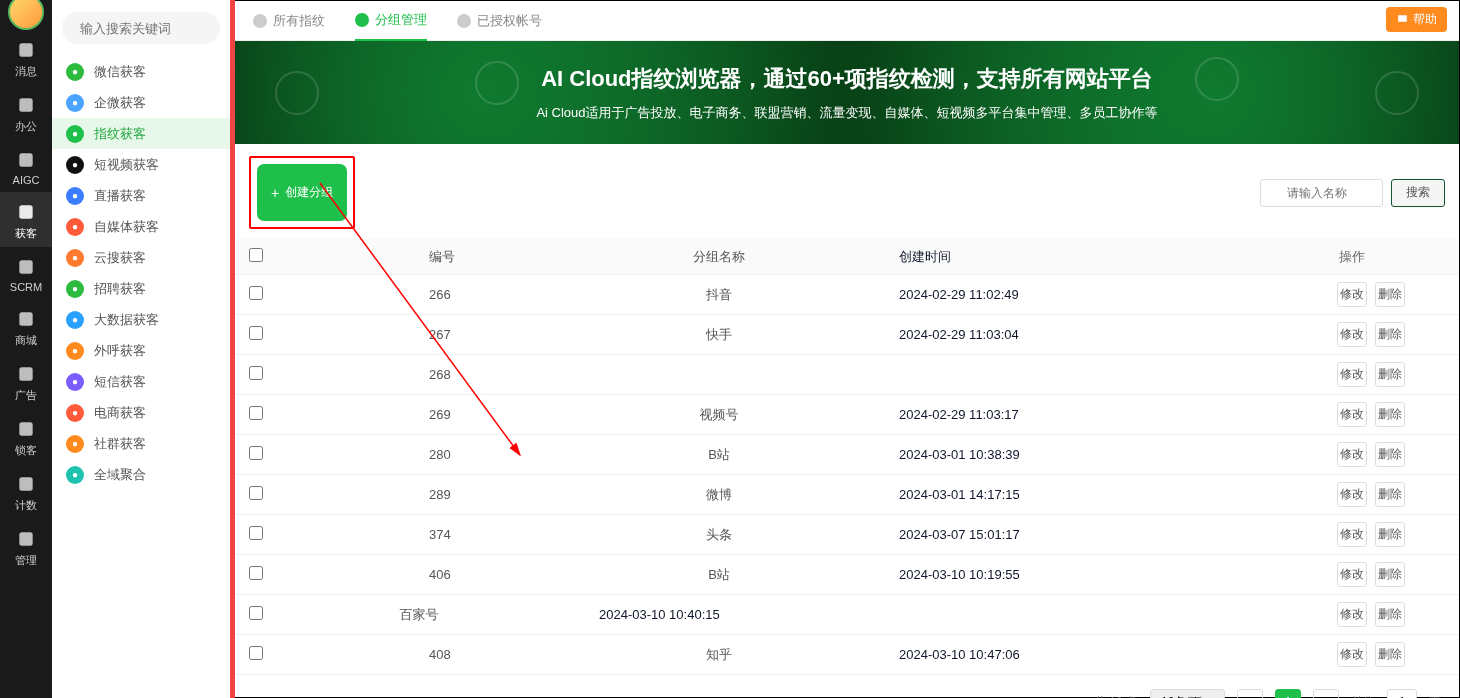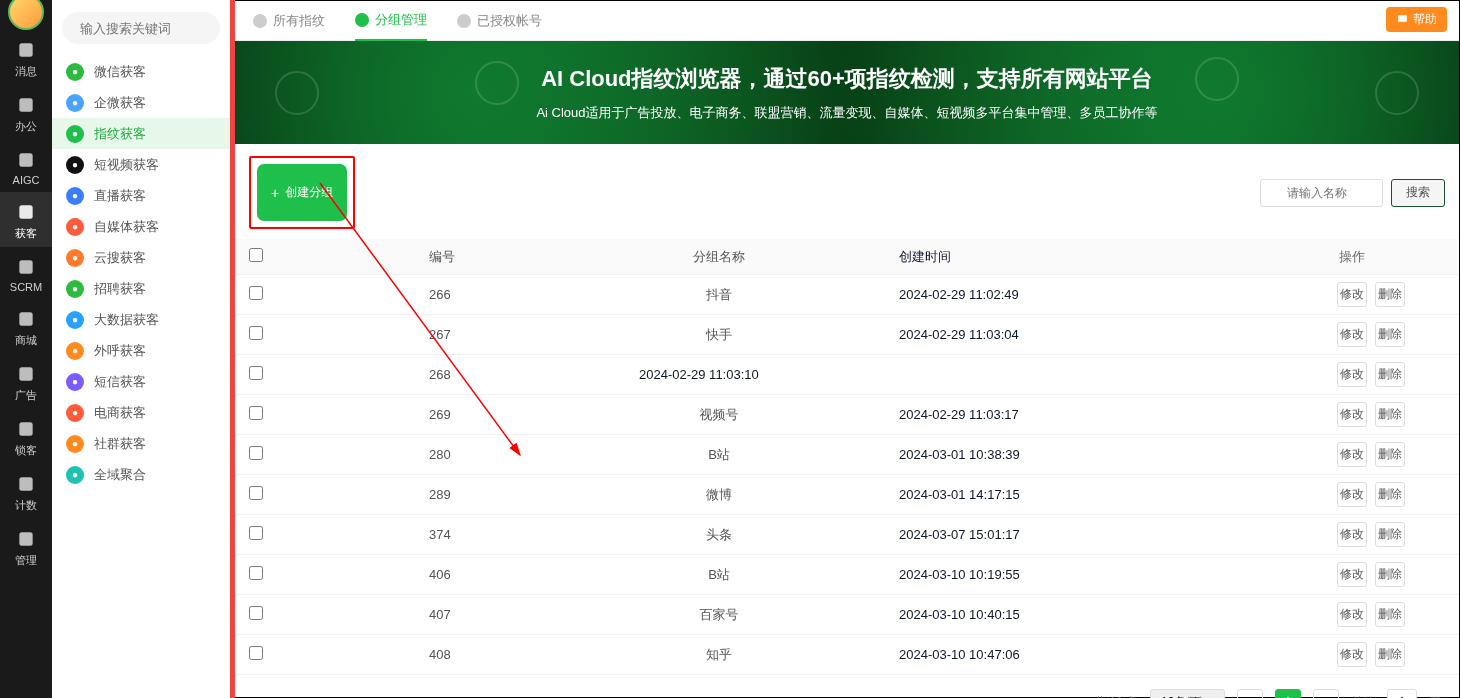--- a/index.html
+++ b/index.html
@@ -282,21 +282,20 @@
           <div class="col-name">快手</div>
           <div class="col-time">2024-02-29 11:03:04</div>
           <div class="col-op">
             <button class="op-btn">修改</button>
             <button class="op-btn">删除</button>
           </div>
         </div>
         <div class="table-row">
           <div class="col-check"><input type="checkbox" style=""></div>
           <div class="col-id">268</div>
-          <div class="col-time">2024-02-29 11:03:10</div>
           <div class="col-op">
             <button class="op-btn">修改</button>
             <button class="op-btn">删除</button>
           </div>
         </div>
         <div class="table-row">
           <div class="col-check"><input type="checkbox" style=""></div>
           <div class="col-id">269</div>
           <div class="col-name">视频号</div>
           <div class="col-time">2024-02-29 11:03:17</div>
@@ -340,21 +339,20 @@
           <div class="col-id">406</div>
           <div class="col-name">B站</div>
           <div class="col-time">2024-03-10 10:19:55</div>
           <div class="col-op">
             <button class="op-btn">修改</button>
             <button class="op-btn">删除</button>
           </div>
         </div>
         <div class="table-row">
           <div class="col-check"><input type="checkbox" style=""></div>
-          <div class="col-id">407</div>
           <div class="col-name">百家号</div>
           <div class="col-time">2024-03-10 10:40:15</div>
           <div class="col-op">
             <button class="op-btn">修改</button>
             <button class="op-btn">删除</button>
           </div>
         </div>
         <div class="table-row">
           <div class="col-check"><input type="checkbox" style=""></div>
           <div class="col-id">408</div>

